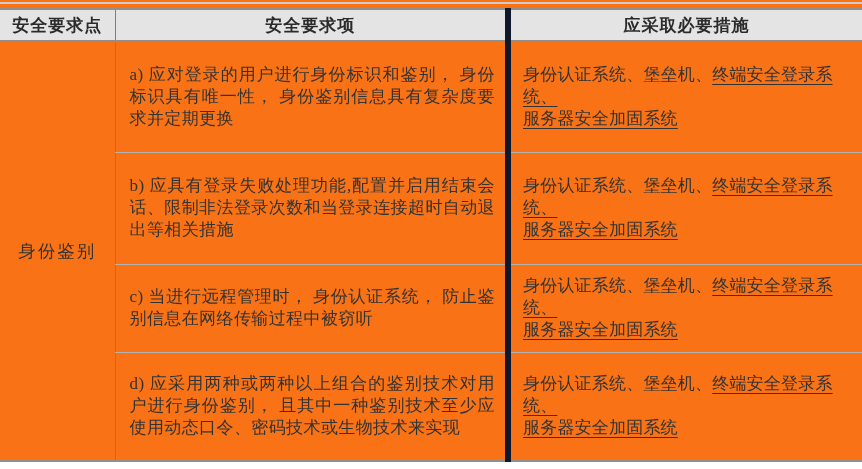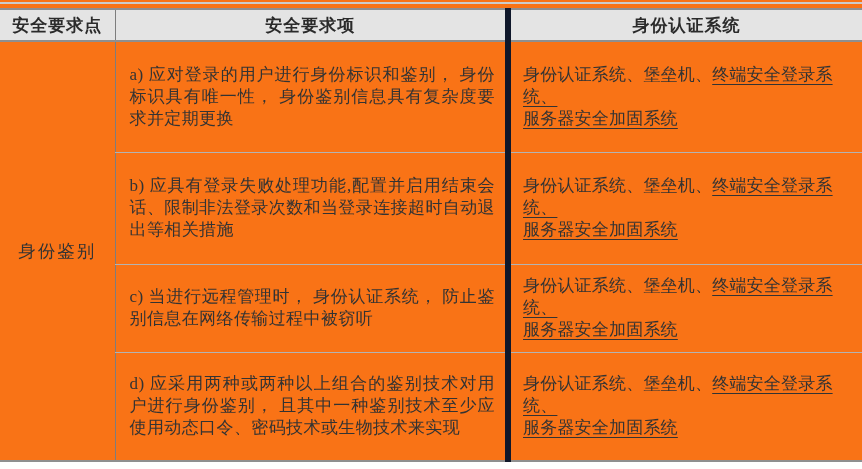--- a/index.html
+++ b/index.html
@@ -84,21 +84,21 @@
   <table class="sec-table">
     <colgroup>
       <col class="c1">
         <col class="c2">
         <col class="c3">
     </colgroup>
     <thead>
       <tr>
         <th>安全要求点</th>
         <th class="mid">安全要求项</th>
-        <th>身份认证系统</th>
+        <th>应采取必要措施</th>
       </tr>
     </thead>
     <tbody>
       <tr class="r-a">
         <td class="point" rowspan="4">身份鉴别</td>
         <td class="cell req mid">a) 应对登录的用户进行身份标识和鉴别， 身份标识具有唯一性， 身份鉴别信息具有复杂度要求并定期更换</td>
         <td class="cell measures"><span>身份认证系统、堡垒机、</span><span class="u">终端安全登录系统、</span><br><span class="u">服务器安全加固系统</span></td>
       </tr>
       <tr class="r-b">
         <td class="cell req mid">b) 应具有登录失败处理功能,配置并启用结束会话、限制非法登录次数和当登录连接超时自动退出等相关措施</td>

